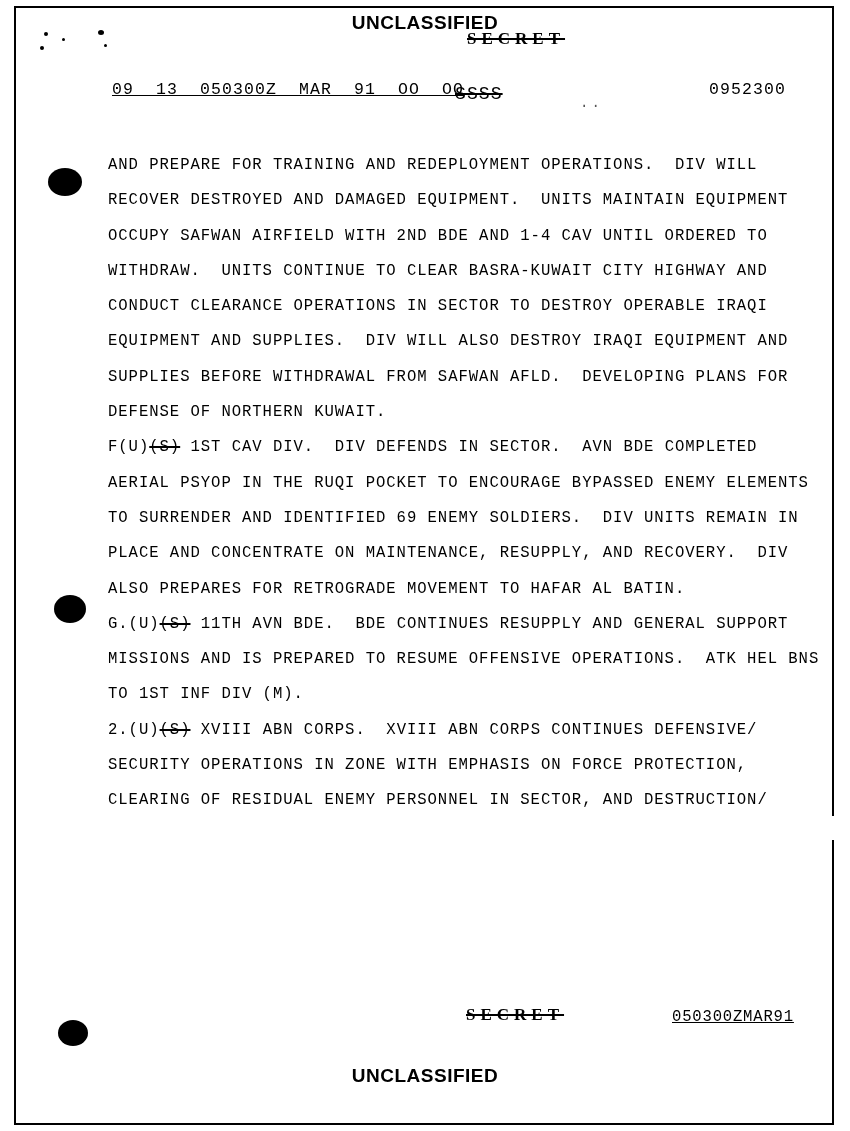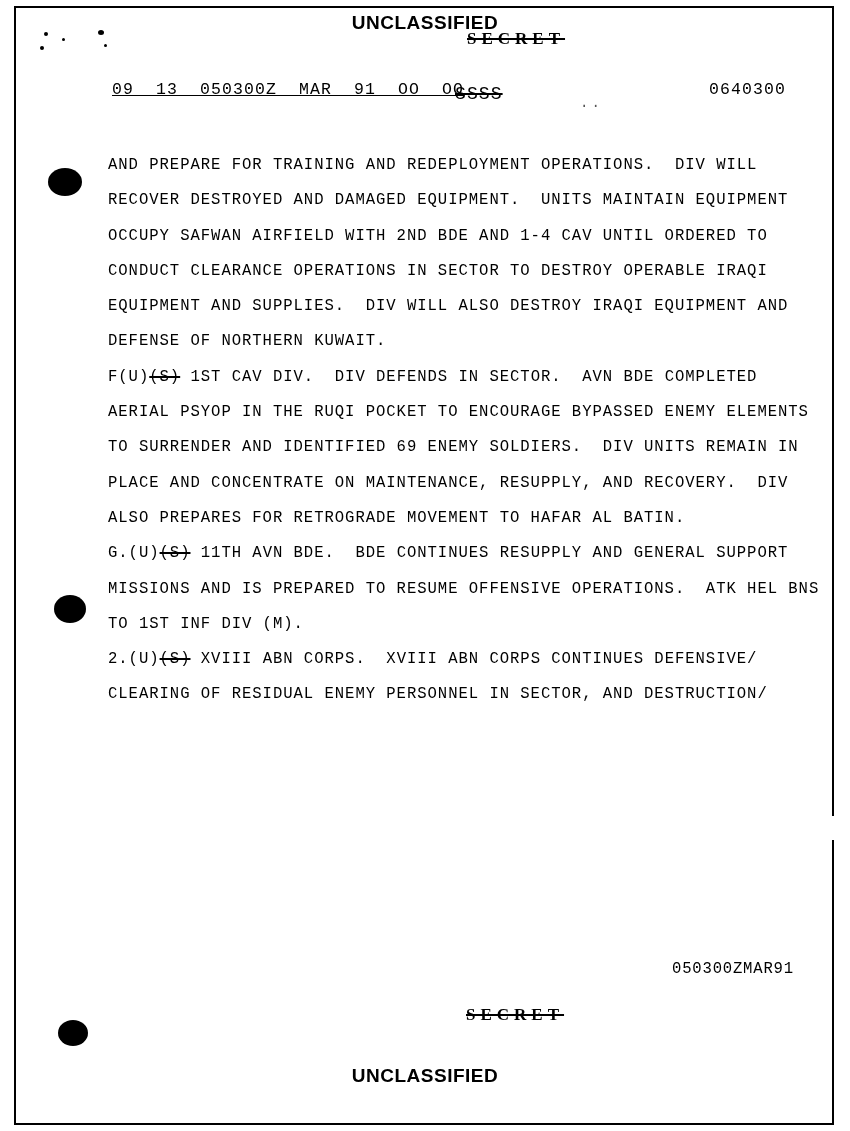--- a/index.html
+++ b/index.html
@@ -137,23 +137,24 @@
     letter-spacing: 0.95px;
     line-height: 35.3px;
     white-space: pre;
   }
   .strike {
     text-decoration: line-through;
     text-decoration-thickness: 2px;
   }
   .footer-date {
     position: absolute;
-    left: 672px; top: 960px;
+    left: 672px; top: 1008px;
     font-size: 15.6px;
     letter-spacing: 0.8px;
+    text-decoration: underline;
   }
 </style>
 </head>
 <body>
 
 <div class="page">
 
   <div class="frame-left"></div>
   <div class="frame-top"></div>
   <div class="frame-bottom"></div>
@@ -169,42 +170,45 @@
   <div class="hole" style="left:48px;top:168px;width:34px;height:28px;"></div>
   <div class="hole" style="left:54px;top:595px;width:32px;height:28px;"></div>
   <div class="hole" style="left:58px;top:1020px;width:30px;height:26px;"></div>
 
   <div class="unclass-top">UNCLASSIFIED</div>
   <div class="secret-top">SECRET</div>
 
   <div class="hdr hdr-left">09  13  050300Z  MAR  91  OO  OO</div>
   <div class="hdr-ssss">SSSS</div>
   <div class="hdr-dots">..</div>
-  <div class="hdr-right">0640300</div>
+  <div class="hdr-right">0952300</div>
 
   <div class="body-block">
 
     <div class="line">AND PREPARE FOR TRAINING AND REDEPLOYMENT OPERATIONS.  DIV WILL</div>
     <div class="line">RECOVER DESTROYED AND DAMAGED EQUIPMENT.  UNITS MAINTAIN EQUIPMENT</div>
     <div class="line">OCCUPY SAFWAN AIRFIELD WITH 2ND BDE AND 1-4 CAV UNTIL ORDERED TO</div>
+    <div class="line">WITHDRAW.  UNITS CONTINUE TO CLEAR BASRA-KUWAIT CITY HIGHWAY AND</div>
     <div class="line">CONDUCT CLEARANCE OPERATIONS IN SECTOR TO DESTROY OPERABLE IRAQI</div>
     <div class="line">EQUIPMENT AND SUPPLIES.  DIV WILL ALSO DESTROY IRAQI EQUIPMENT AND</div>
+    <div class="line">SUPPLIES BEFORE WITHDRAWAL FROM SAFWAN AFLD.  DEVELOPING PLANS FOR</div>
     <div class="line">DEFENSE OF NORTHERN KUWAIT.</div>
 
     <div class="line"><span>F(U)</span><span class="strike">(S)</span><span> 1ST CAV DIV.  DIV DEFENDS IN SECTOR.  AVN BDE COMPLETED</span></div>
     <div class="line">AERIAL PSYOP IN THE RUQI POCKET TO ENCOURAGE BYPASSED ENEMY ELEMENTS</div>
     <div class="line">TO SURRENDER AND IDENTIFIED 69 ENEMY SOLDIERS.  DIV UNITS REMAIN IN</div>
     <div class="line">PLACE AND CONCENTRATE ON MAINTENANCE, RESUPPLY, AND RECOVERY.  DIV</div>
     <div class="line">ALSO PREPARES FOR RETROGRADE MOVEMENT TO HAFAR AL BATIN.</div>
 
     <div class="line"><span>G.(U)</span><span class="strike">(S)</span><span> 11TH AVN BDE.  BDE CONTINUES RESUPPLY AND GENERAL SUPPORT</span></div>
     <div class="line">MISSIONS AND IS PREPARED TO RESUME OFFENSIVE OPERATIONS.  ATK HEL BNS</div>
     <div class="line">TO 1ST INF DIV (M).</div>
 
     <div class="line"><span>2.(U)</span><span class="strike">(S)</span><span> XVIII ABN CORPS.  XVIII ABN CORPS CONTINUES DEFENSIVE/</span></div>
+    <div class="line">SECURITY OPERATIONS IN ZONE WITH EMPHASIS ON FORCE PROTECTION,</div>
     <div class="line">CLEARING OF RESIDUAL ENEMY PERSONNEL IN SECTOR, AND DESTRUCTION/</div>
 
   </div>
 
   <div class="secret-bottom">SECRET</div>
   <div class="footer-date">050300ZMAR91</div>
   <div class="unclass-bottom">UNCLASSIFIED</div>
 
 </div>
 

